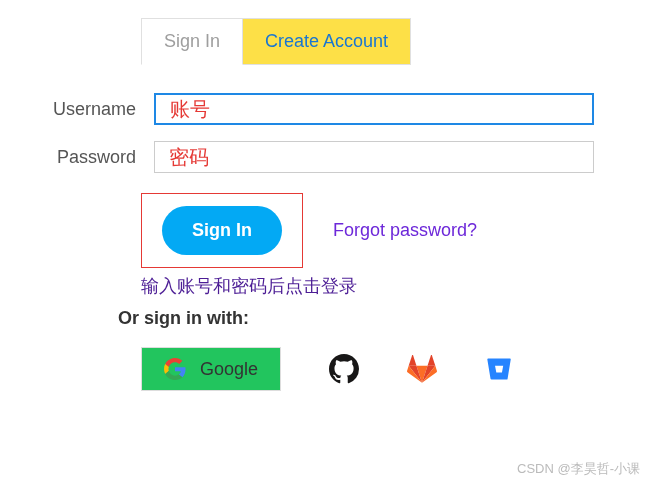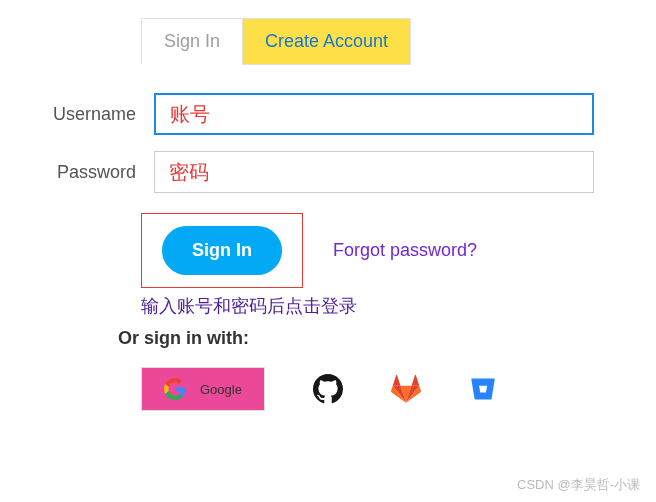--- a/index.html
+++ b/index.html
@@ -43,21 +43,21 @@
     }
     .field-label {
       width: 154px;
       text-align: right;
       padding-right: 18px;
       color: #555;
       font-size: 18px;
     }
     .input {
       width: 440px;
-      height: 42px;
+      height: 32px;
       border: 1px solid #ccc;
       font-size: 20px;
       padding: 0 14px;
       color: #e53935;
       outline: none;
     }
     .input.active {
       border: 2px solid #1e88e5;
     }
     .actions-row {
@@ -107,32 +107,32 @@
       align-items: center;
       margin-left: 141px;
       margin-top: 18px;
       gap: 48px;
     }
     .google-btn {
       display: flex;
       align-items: center;
       border: 1px solid #ddd;
       padding: 10px 22px;
-      font-size: 13px;
-      cursor: pointer;
-      background: #ec4899;
+      font-size: 18px;
+      cursor: pointer;
+      background: #22c55e;
       gap: 14px;
     }
     .icon-wrap {
       display: inline-flex;
       cursor: pointer;
     }
     .watermark {
       position: absolute;
-      bottom: 8px;
+      bottom: 24px;
       right: 16px;
       color: #bbb;
       font-size: 13px;
     }
   </style>
 </head>
 <body>
 
 <div class="tabs">
   <div class="tab active">Sign In</div>

